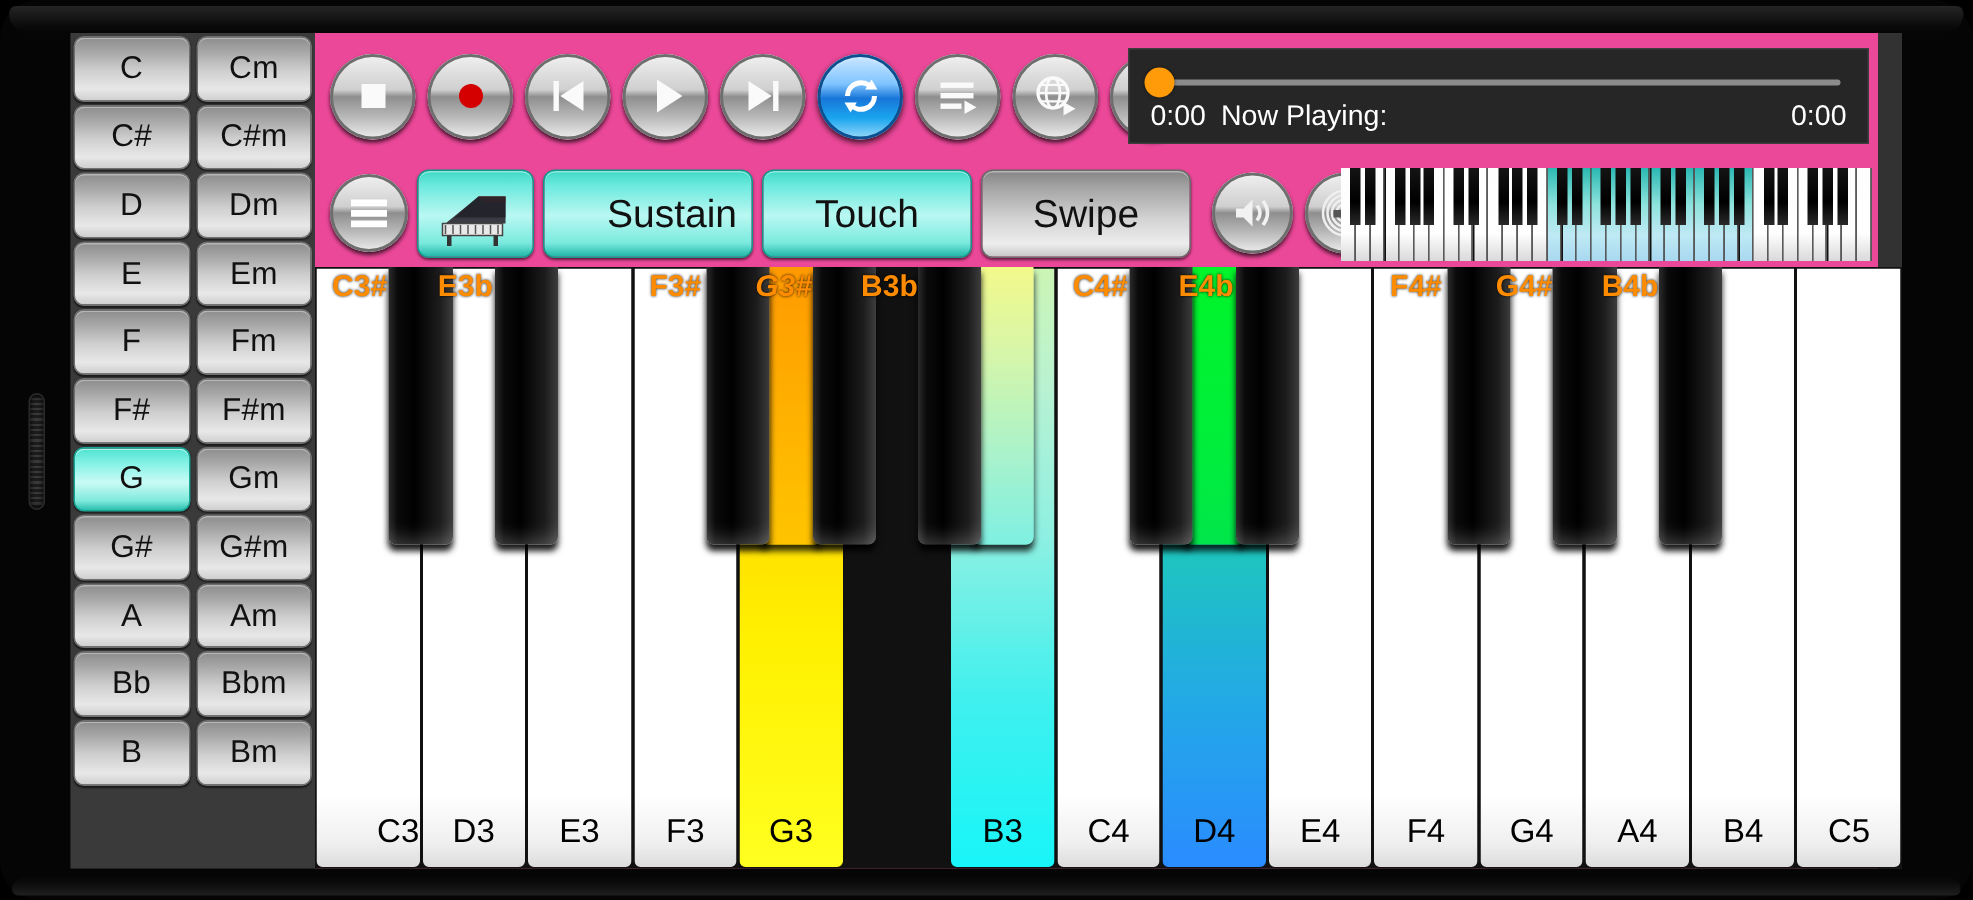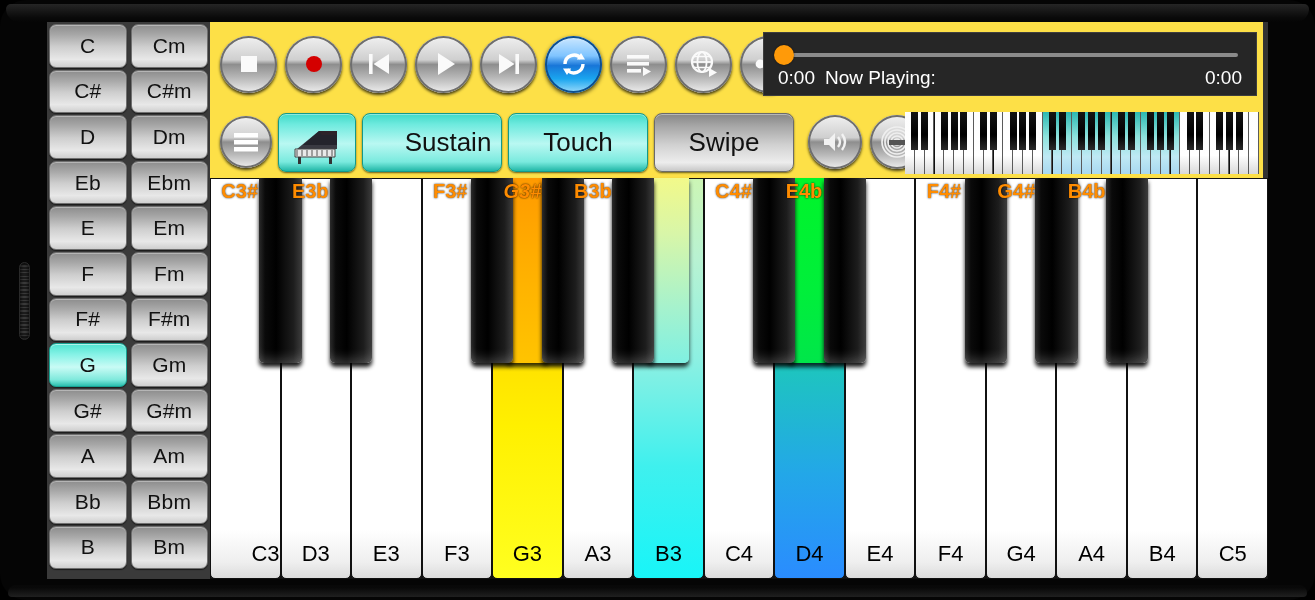--- a/index.html
+++ b/index.html
@@ -65,22 +65,22 @@
     letter-spacing: .2px;
   }
   .chord-btn.active {
     background: linear-gradient(180deg,#4fe3d0 0%, #86f2e6 25%, #c9fbf5 55%, #7fe9dc 85%, #2bbfae 100%);
     border-color: #19a393;
     box-shadow: 0 1px 1px rgba(0,0,0,.5), inset 0 1px 0 rgba(255,255,255,.55);
   }
 
   
   #main {
-    position: absolute; left: 163px; top: 0; right: 5px; height: 557px;
-    background: #fde047;
+    position: absolute; left: 163px; top: 0; right: 16px; height: 557px;
+    background: #ec4899;
   }
 
   
   #transport-row {
     position: absolute; left: 0; top: 0; width: 1058px; height: 84px;
     display: flex; align-items: center;
   }
   #transport-buttons { display: flex; align-items: center; gap: 8px; padding-left: 10px; }
   .rbtn {
     width: 57px; height: 57px; border-radius: 50%;
@@ -224,24 +224,20 @@
           <div class="chord-btn">C</div>
           <div class="chord-btn">Cm</div>
         </div>
         <div class="chord-row">
           <div class="chord-btn">C#</div>
           <div class="chord-btn">C#m</div>
         </div>
         <div class="chord-row">
           <div class="chord-btn">D</div>
           <div class="chord-btn">Dm</div>
-        </div>
-        <div class="chord-row">
-          <div class="chord-btn">Eb</div>
-          <div class="chord-btn">Ebm</div>
         </div>
         <div class="chord-row">
           <div class="chord-btn">E</div>
           <div class="chord-btn">Em</div>
         </div>
         <div class="chord-row">
           <div class="chord-btn">F</div>
           <div class="chord-btn">Fm</div>
         </div>
         <div class="chord-row">
@@ -494,23 +490,20 @@
           </div>
           <div class="wkey" style="left: 141.067px; width: 70.5333px;">
             <span>E3</span>
           </div>
           <div class="wkey" style="left: 211.6px; width: 70.5333px;">
             <span>F3</span>
           </div>
           <div class="wkey hl-yellow" style="left: 282.133px; width: 70.5333px;">
             <span>G3</span>
           </div>
-          <div class="wkey" style="left: 352.667px; width: 70.5333px;">
-            <span>A3</span>
-          </div>
           <div class="wkey hl-cyan" style="left: 423.2px; width: 70.5333px;">
             <span>B3</span>
           </div>
           <div class="wkey" style="left: 493.733px; width: 70.5333px;">
             <span>C4</span>
           </div>
           <div class="wkey hl-blue" style="left: 564.267px; width: 70.5333px;">
             <span>D4</span>
           </div>
           <div class="wkey" style="left: 634.8px; width: 70.5333px;">

